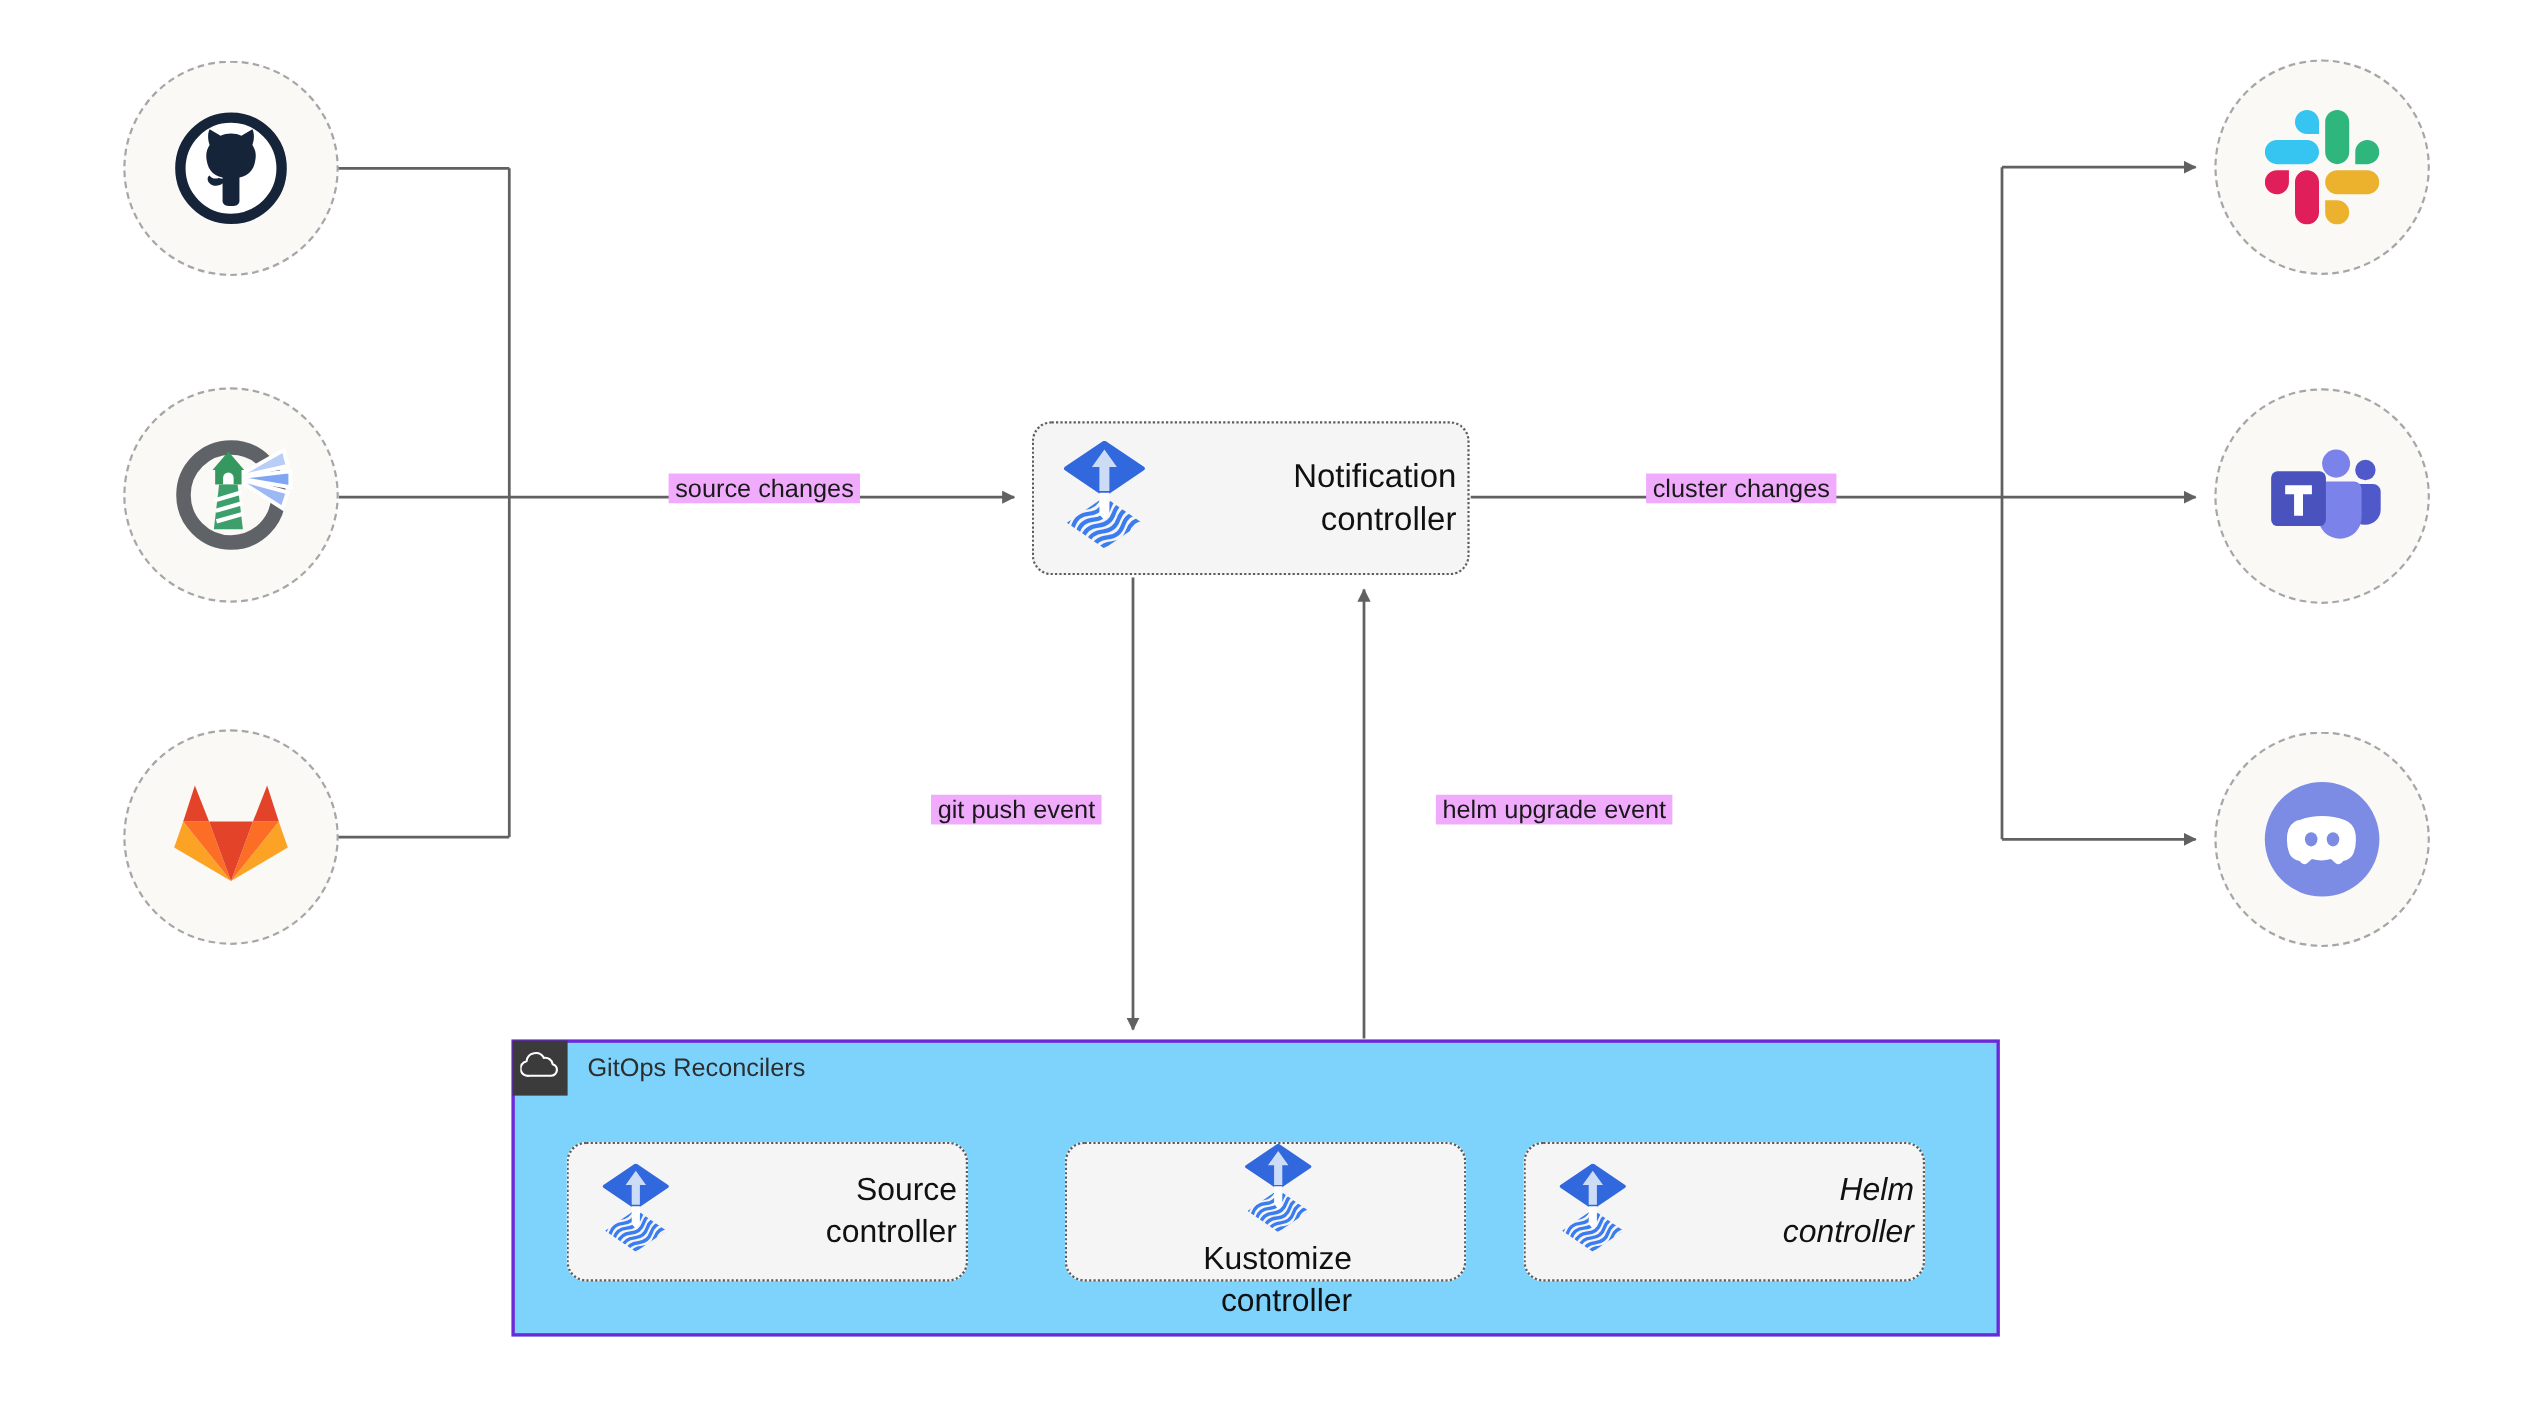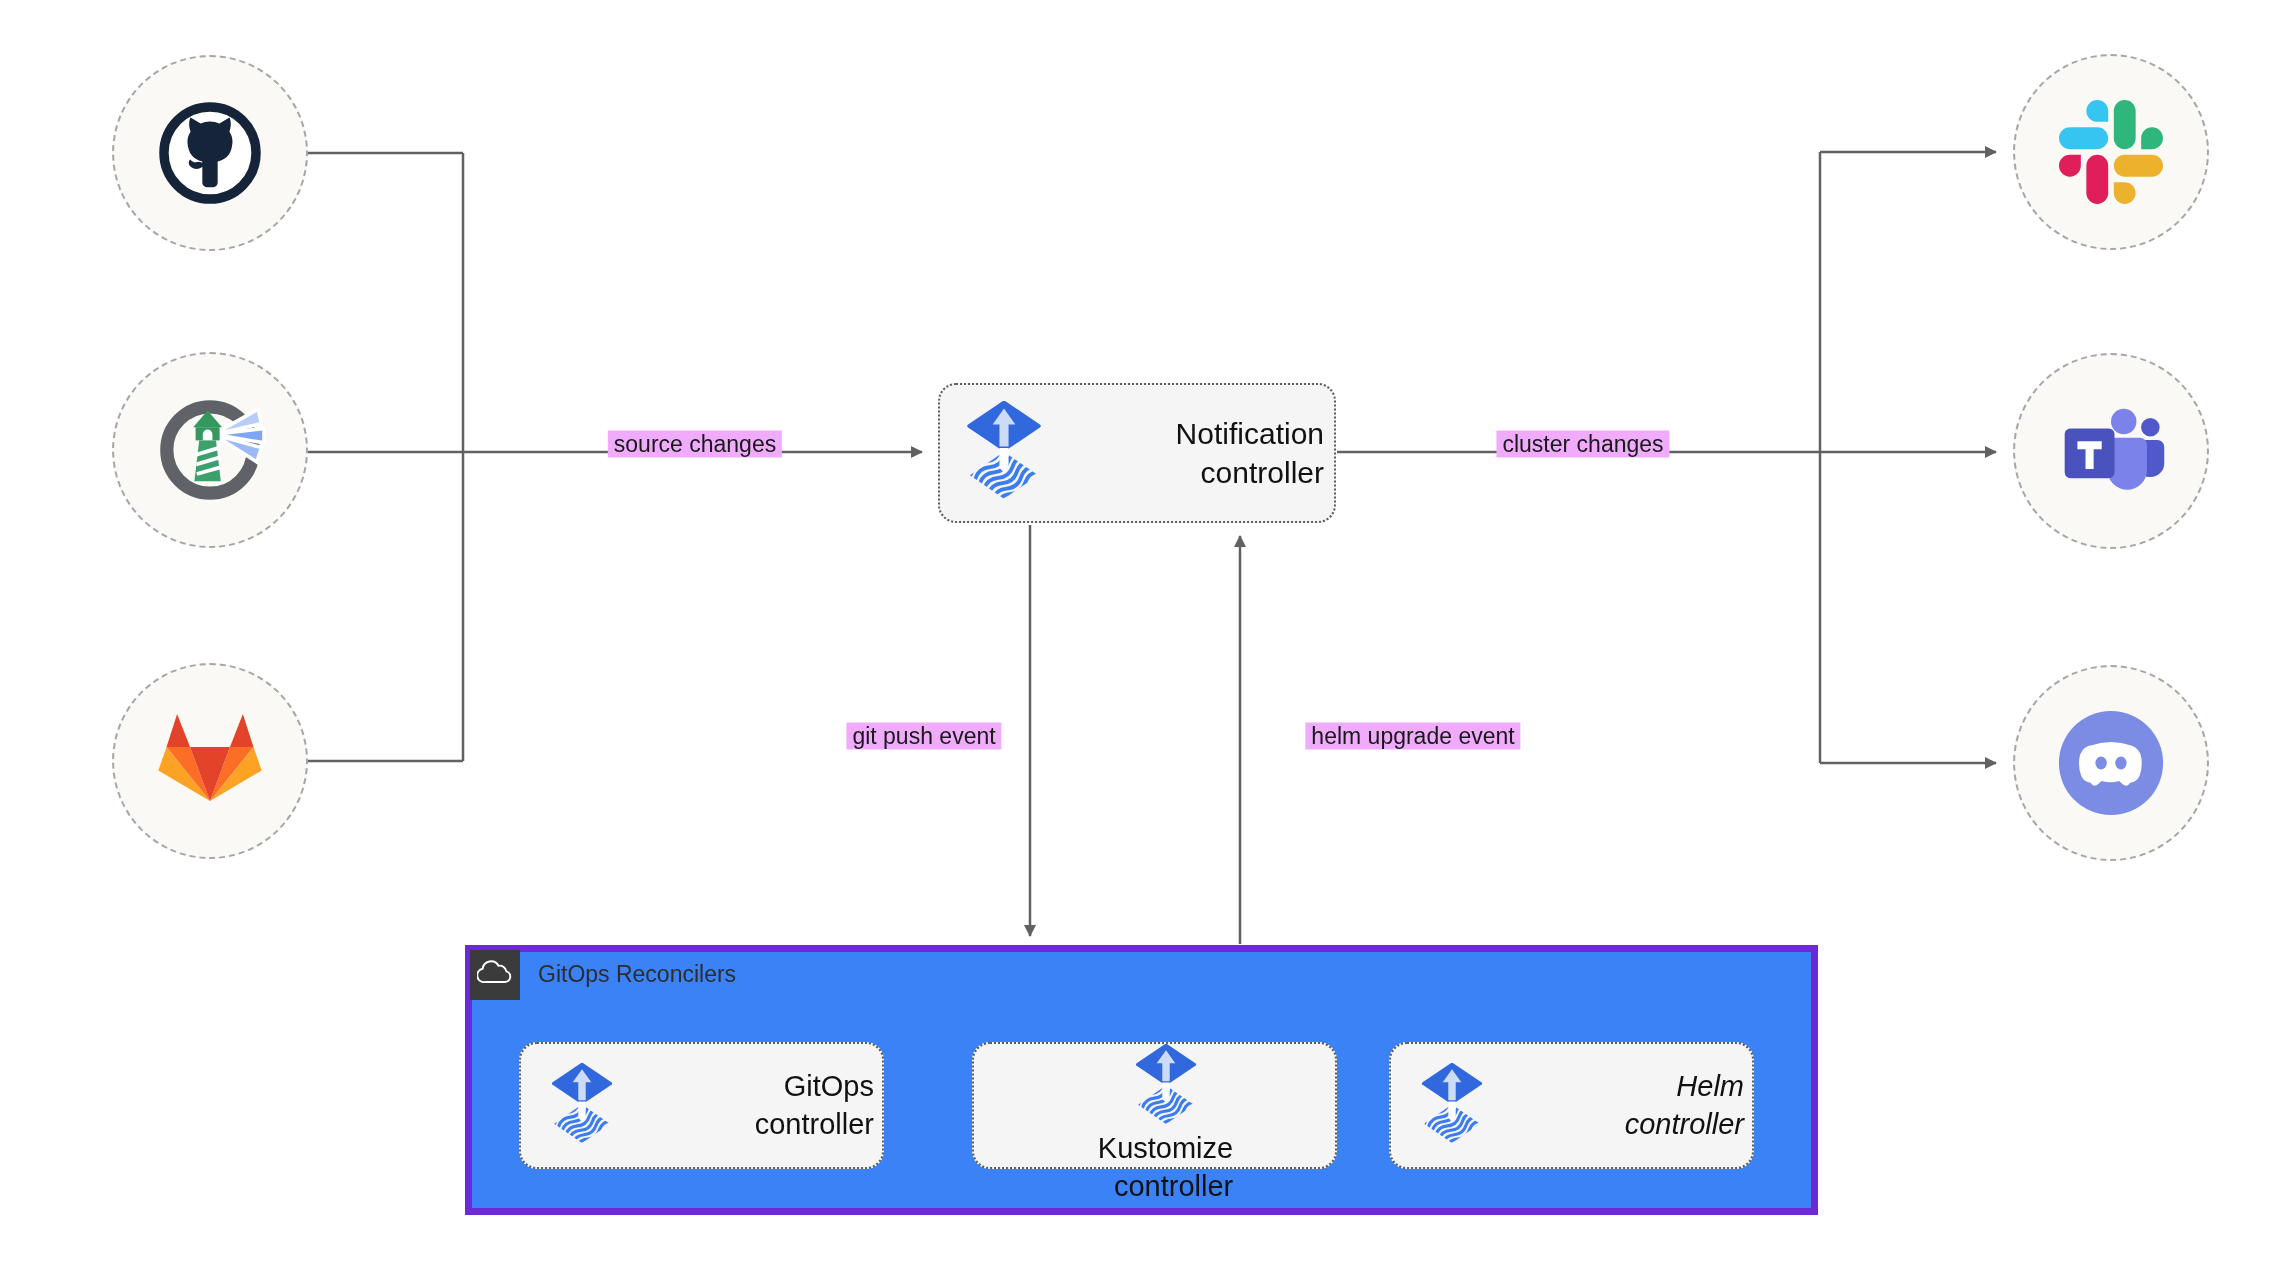--- a/index.html
+++ b/index.html
@@ -33,21 +33,21 @@
     white-space:pre-line;line-height:1.3;
   }
   #notification-box{left:938px;top:383px;width:398px;height:140px;padding-left:26px;padding-right:10px;}
   #notification-box .ctrl-label{font-size:30px;}
   .recon-box{width:365px;height:127px;top:90px;padding-left:30px;padding-right:8px;}
   .recon-box .ctrl-label{font-size:29px;}
 
   
   #gitops-box{
     position:absolute;left:465px;top:945px;width:1353px;height:270px;
-    box-sizing:border-box;border:7px solid #6d28d9;background:#3b82f6;
+    box-sizing:border-box;border:3px solid #6d28d9;background:#7dd3fc;
   }
   #gitops-header{
     position:absolute;left:-2px;top:-2px;width:50px;height:50px;
     background:#3b3b3b;display:flex;align-items:center;justify-content:center;
   }
   #gitops-title{
     position:absolute;left:66px;top:9px;font-size:23px;color:#2d2d2d;
   }
 
   
@@ -217,21 +217,21 @@
       </span>
     </div>
     <div id="gitops-title">GitOps Reconcilers</div>
 
     <div class="ctrl-box recon-box" style="left:47px;">
       <span class="flux">
         <svg width="62" height="82" viewBox="0 0 100 132">
             <use href="#flux-logo"></use>
           </svg>
       </span>
-      <div class="ctrl-label">GitOps
+      <div class="ctrl-label">Source
 controller</div>
     </div>
 
     <div class="ctrl-box recon-box" style="left:500px;flex-direction:column;">
       <span class="flux">
         <svg width="62" height="82" viewBox="0 0 100 132">
             <use href="#flux-logo"></use>
           </svg>
       </span>
       <div class="ctrl-label">Kustomize

